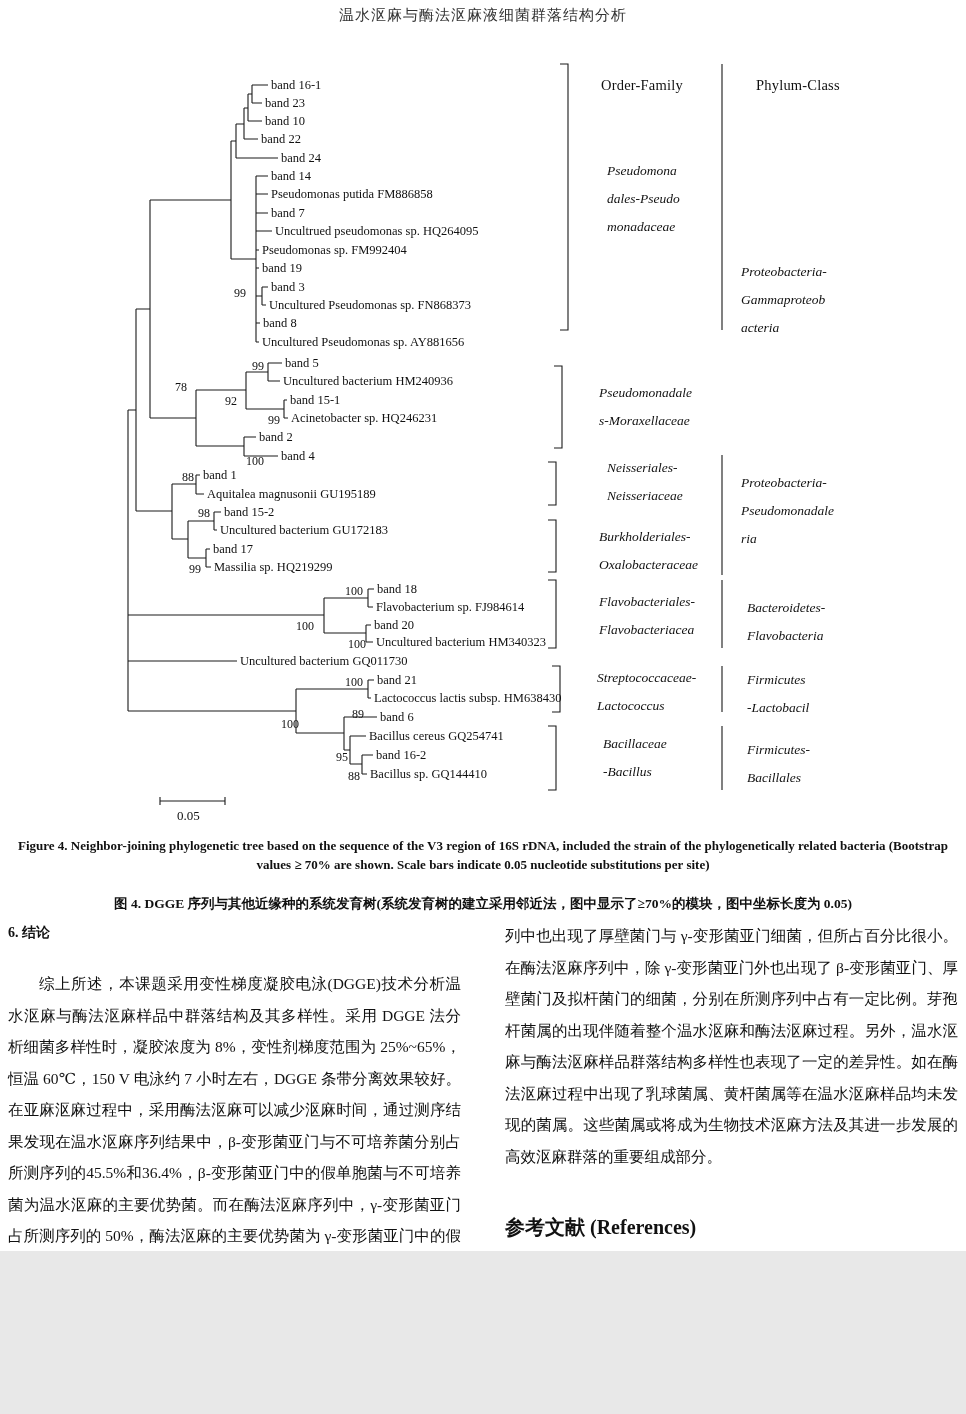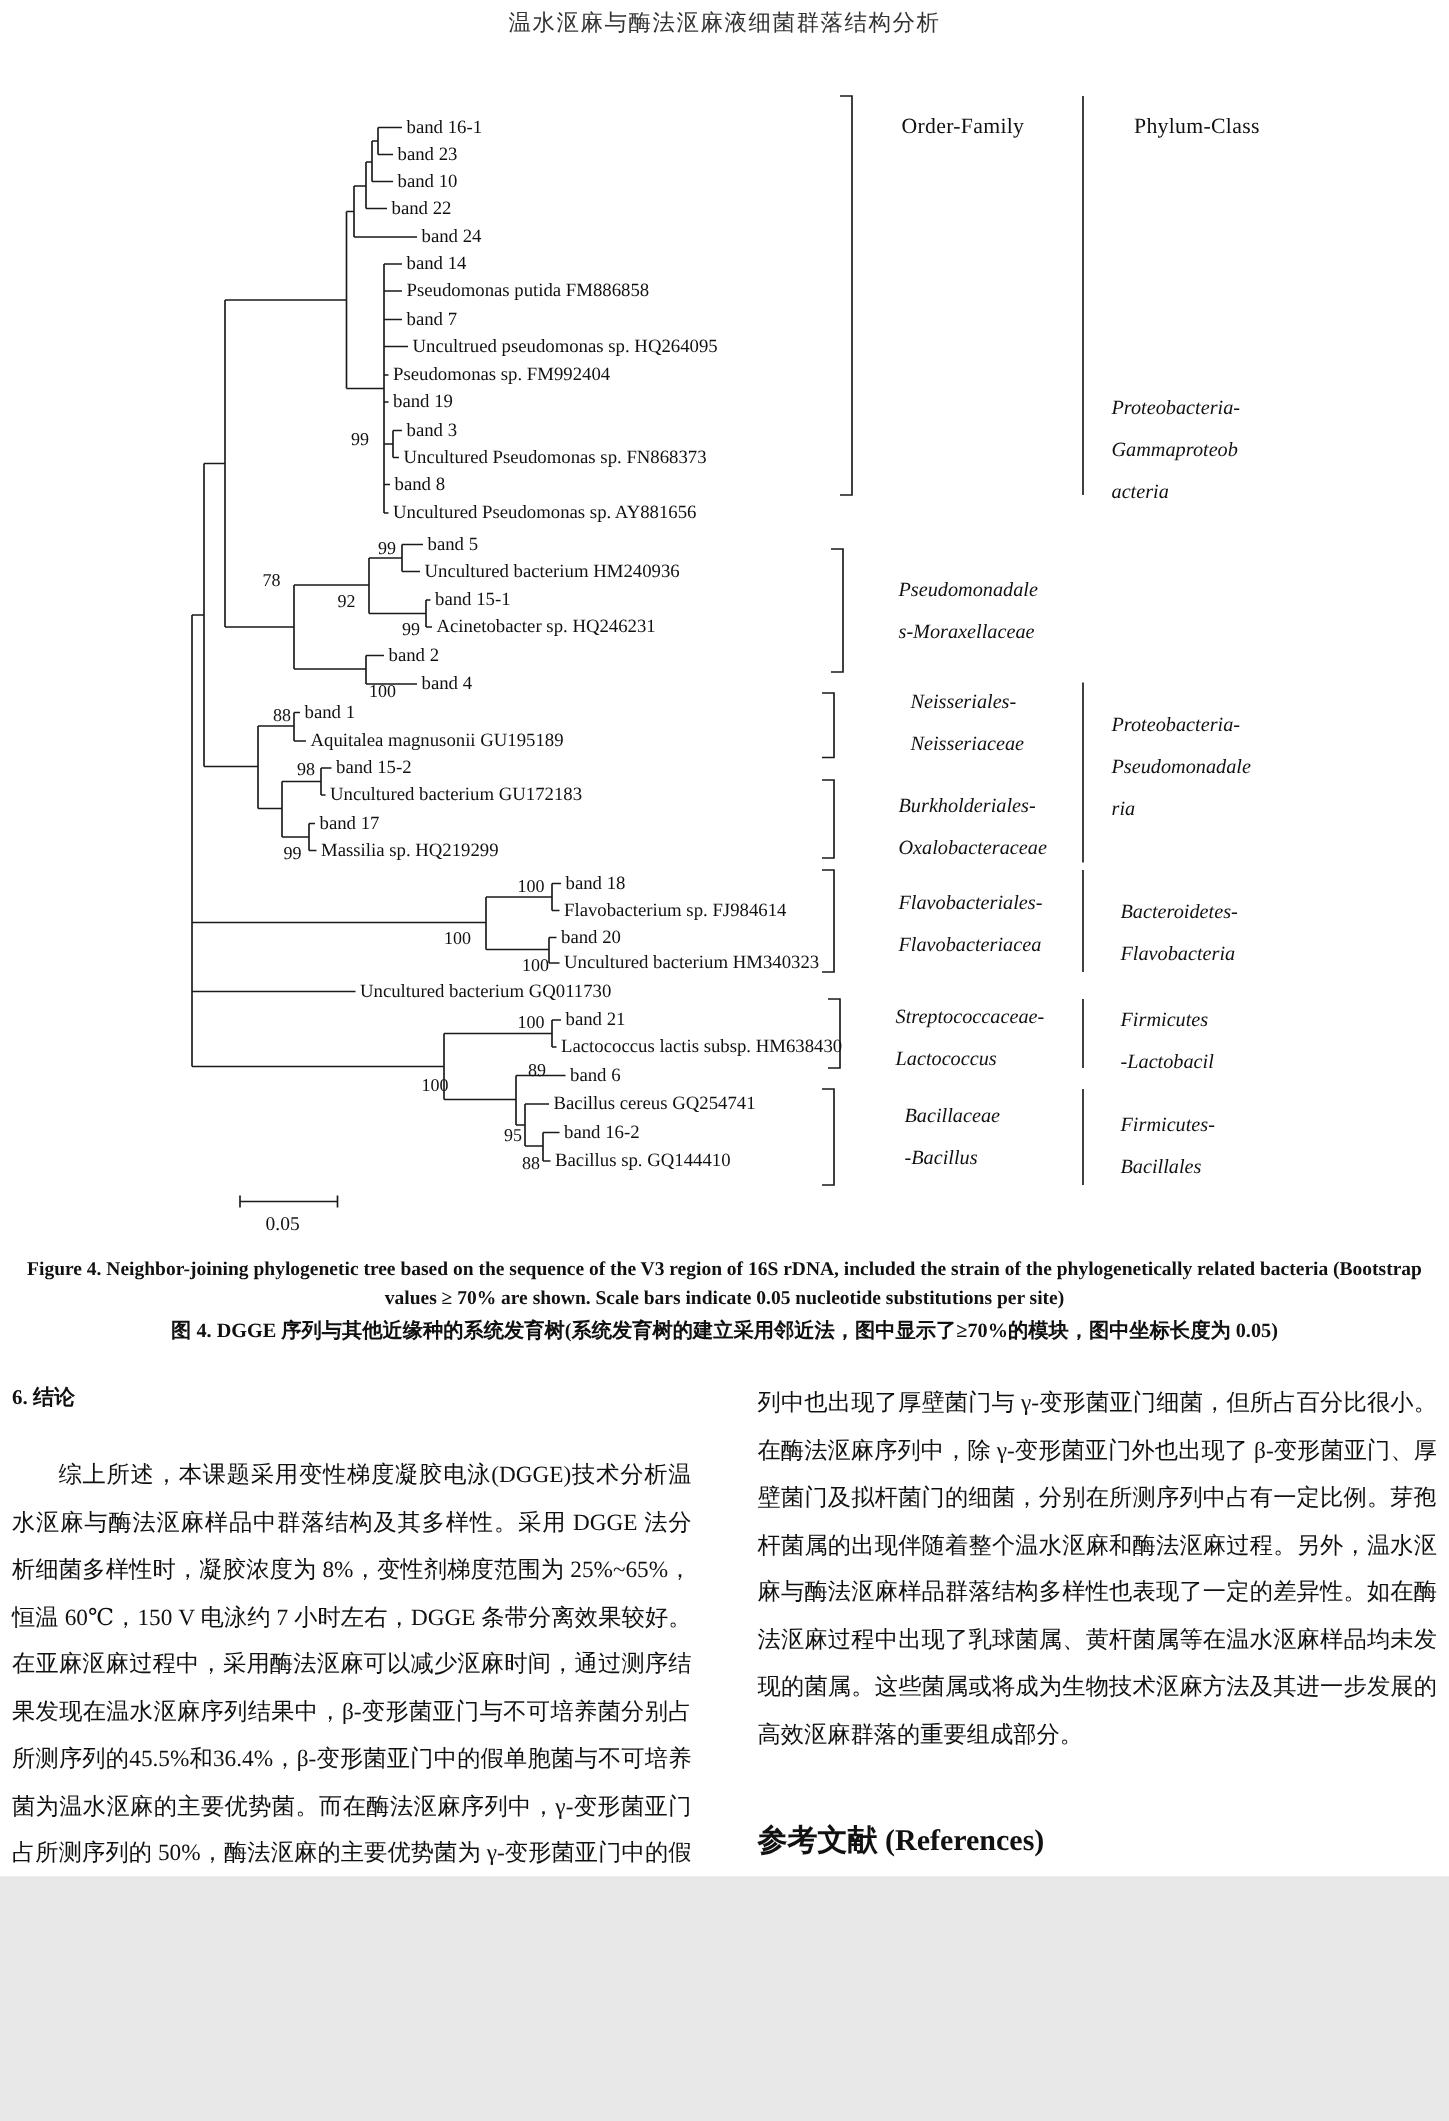--- a/index.html
+++ b/index.html
@@ -23,21 +23,21 @@
   .leaf{font-size:12.5px;transform:translateY(-50%);}
   .boot{font-size:12px;transform:translateY(-50%);}
   .colhead{font-size:14.5px;transform:translateY(-50%);letter-spacing:.2px;}
   .scalelab{font-size:13px;}
   .group{font-style:italic;font-size:13.5px;line-height:28px;}
   .caption{
     position:absolute;top:836px;left:8px;right:8px;
     text-align:center;font-weight:bold;
   }
   .caption-en{font-size:13px;line-height:19px;max-width:948px;margin:0 auto;}
-  .caption-zh{font-size:13.5px;line-height:20px;margin-top:3px;}
+  .caption-zh{font-size:13.5px;line-height:20px;margin-top:20px;}
   .columns{
     position:absolute;top:920px;left:8px;right:8px;
     display:flex;gap:44px;
   }
   .col{width:453px;}
   .sec-heading{
     font-size:14px;font-weight:bold;margin:0 0 22px 0;line-height:26px;
   }
   .body-text{
     margin:0;font-size:15.5px;line-height:31.5px;text-align:justify;
@@ -183,20 +183,25 @@
         <div class="tl boot" style="left: 296px; top: 626px;">100</div>
         <div class="tl boot" style="left: 348px; top: 644px;">100</div>
         <div class="tl boot" style="left: 345px; top: 682px;">100</div>
         <div class="tl boot" style="left: 281px; top: 724px;">100</div>
         <div class="tl boot" style="left: 352px; top: 714px;">89</div>
         <div class="tl boot" style="left: 336px; top: 757px;">95</div>
         <div class="tl boot" style="left: 348px; top: 776px;">88</div>
         <div class="tl colhead" style="left: 601px; top: 85px;">Order-Family</div>
         <div class="tl colhead" style="left: 756px; top: 85px;">Phylum-Class</div>
         <div class="tl scalelab" style="left: 177px; top: 808px;">0.05</div>
+        <div class="tl group" style="left: 607px; top: 157px;">
+          <div>Pseudomona</div>
+          <div>dales-Pseudo</div>
+          <div>monadaceae</div>
+        </div>
         <div class="tl group" style="left: 741px; top: 258px;">
           <div>Proteobacteria-</div>
           <div>Gammaproteob</div>
           <div>acteria</div>
         </div>
         <div class="tl group" style="left: 599px; top: 379px;">
           <div>Pseudomonadale</div>
           <div>s-Moraxellaceae</div>
         </div>
         <div class="tl group" style="left: 607px; top: 454px;">

